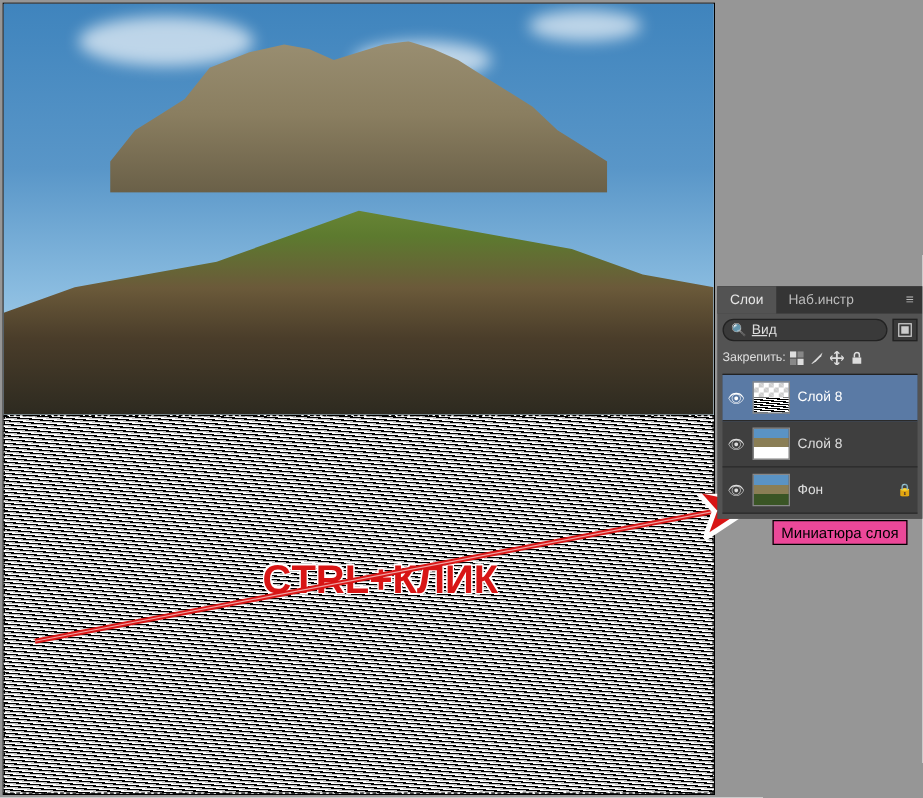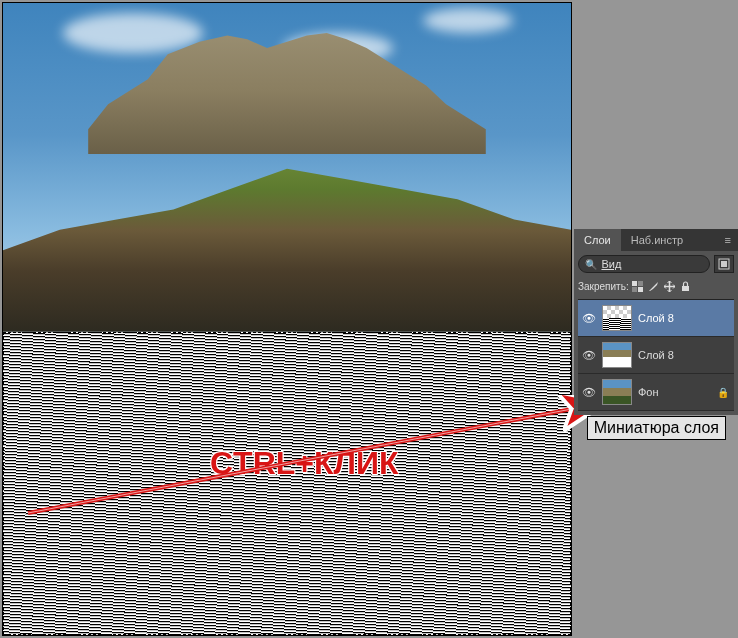--- a/index.html
+++ b/index.html
@@ -210,24 +210,24 @@
   .layer .name.italic { }
   .locki {
     margin-left: auto;
     font-size: 10px;
     color: #ddd;
   }
 
   .tooltip {
     position: absolute;
     right: 12px; top: 416px;
-    background: #e5e5e5;
+    background: #ec4899;
     border: 1px solid #000;
     padding: 2px 6px;
-    font-size: 16px;
+    font-size: 12px;
     color: #000;
     z-index: 50;
   }
 </style>
 </head>
 <body>
 
 <div class="canvas">
   <div class="sky">
     <div class="cloud c1"></div>

